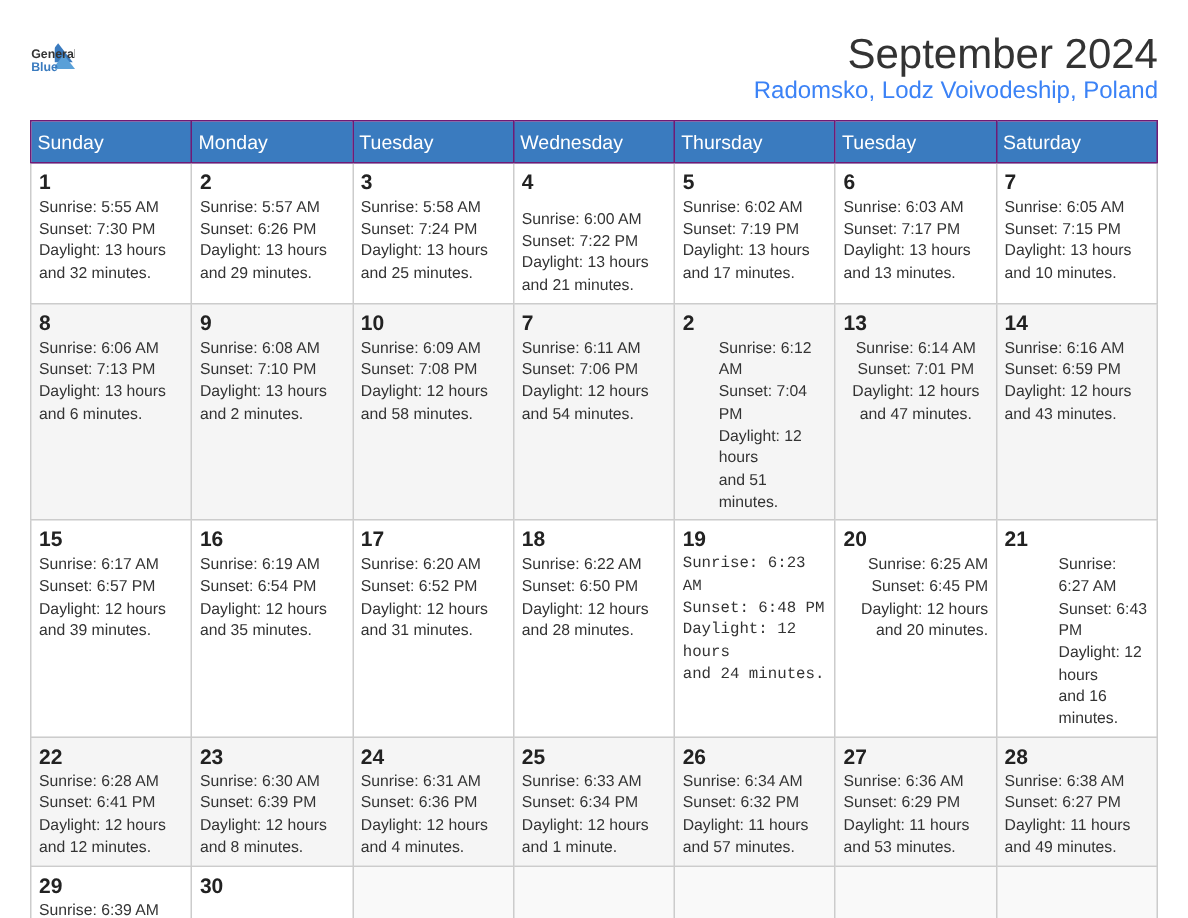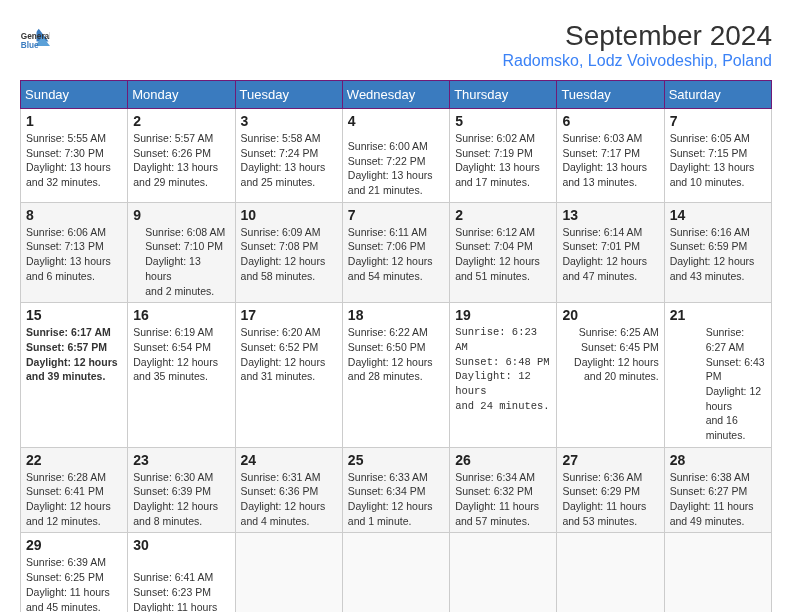--- a/index.html
+++ b/index.html
@@ -166,65 +166,65 @@
       <tr>
         <td>
           <span class="day-num">8</span>
           <div class="day-info" style="white-space: pre-line;">Sunrise: 6:06 AM
 Sunset: 7:13 PM
 Daylight: 13 hours
 and 6 minutes.</div>
         </td>
         <td>
           <span class="day-num">9</span>
-          <div class="day-info" style="white-space: pre-line; margin-left: 12px;">Sunrise: 6:08 AM
+          <div class="day-info" style="white-space: pre-line;">Sunrise: 6:08 AM
 Sunset: 7:10 PM
 Daylight: 13 hours
 and 2 minutes.</div>
         </td>
         <td>
           <span class="day-num">10</span>
           <div class="day-info" style="white-space: pre-line;">Sunrise: 6:09 AM
 Sunset: 7:08 PM
 Daylight: 12 hours
 and 58 minutes.</div>
         </td>
         <td>
           <span class="day-num">7</span>
           <div class="day-info" style="white-space: pre-line;">Sunrise: 6:11 AM
 Sunset: 7:06 PM
 Daylight: 12 hours
 and 54 minutes.</div>
         </td>
         <td>
           <span class="day-num">2</span>
-          <div class="day-info" style="white-space: pre-line;">Sunrise: 6:12 AM
+          <div class="day-info" style="white-space: pre-line; margin-left: 24px;">Sunrise: 6:12 AM
 Sunset: 7:04 PM
 Daylight: 12 hours
 and 51 minutes.</div>
         </td>
         <td>
           <span class="day-num">13</span>
-          <div class="day-info" style="white-space: pre-line;">Sunrise: 6:14 AM
+          <div class="day-info" style="white-space: pre-line; text-align: center;">Sunrise: 6:14 AM
 Sunset: 7:01 PM
 Daylight: 12 hours
 and 47 minutes.</div>
         </td>
         <td>
           <span class="day-num">14</span>
           <div class="day-info" style="white-space: pre-line;">Sunrise: 6:16 AM
 Sunset: 6:59 PM
 Daylight: 12 hours
 and 43 minutes.</div>
         </td>
       </tr>
       <tr>
         <td>
           <span class="day-num">15</span>
-          <div class="day-info" style="white-space: pre-line; font-weight: bold;">Sunrise: 6:17 AM
+          <div class="day-info" style="white-space: pre-line;">Sunrise: 6:17 AM
 Sunset: 6:57 PM
 Daylight: 12 hours
 and 39 minutes.</div>
         </td>
         <td>
           <span class="day-num">16</span>
           <div class="day-info" style="white-space: pre-line;">Sunrise: 6:19 AM
 Sunset: 6:54 PM
 Daylight: 12 hours
 and 35 minutes.</div>

